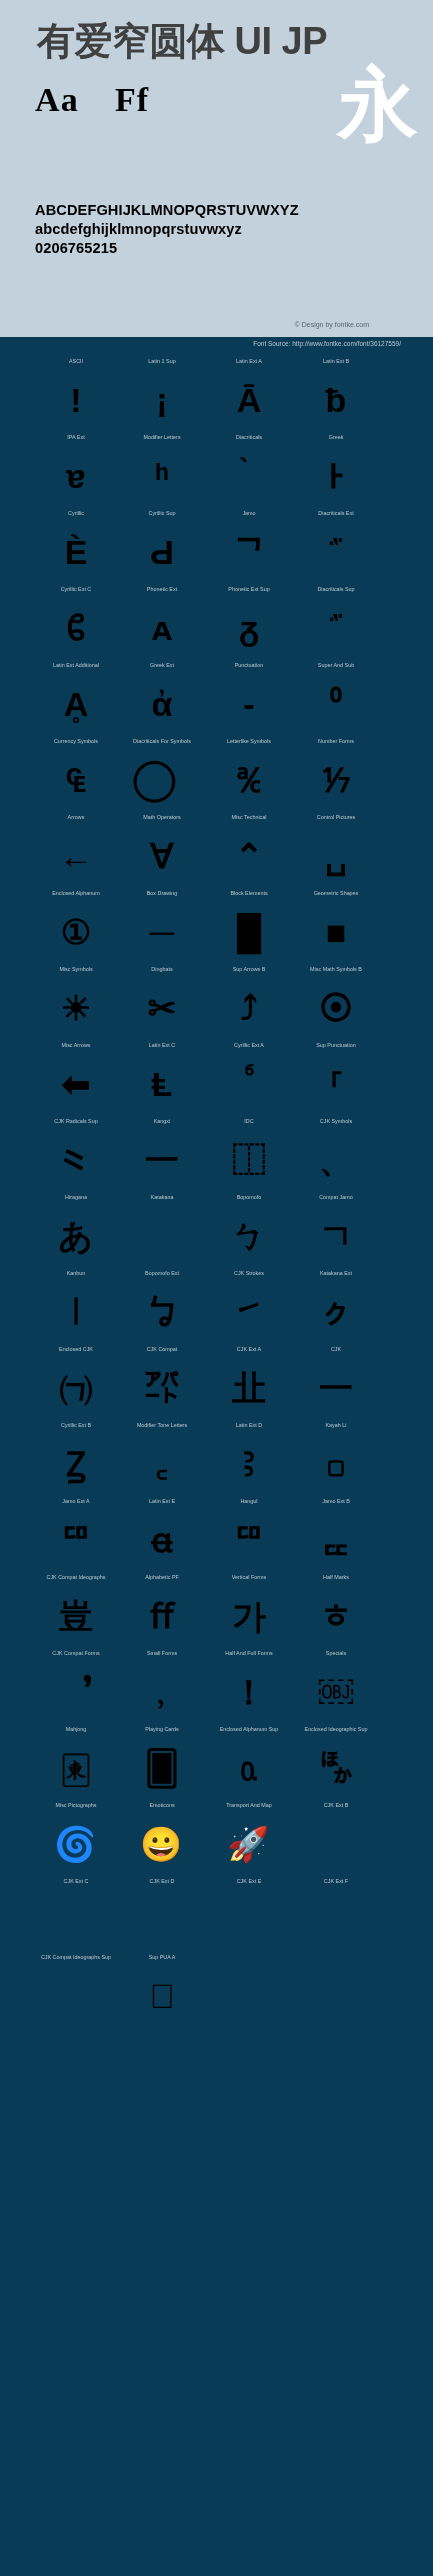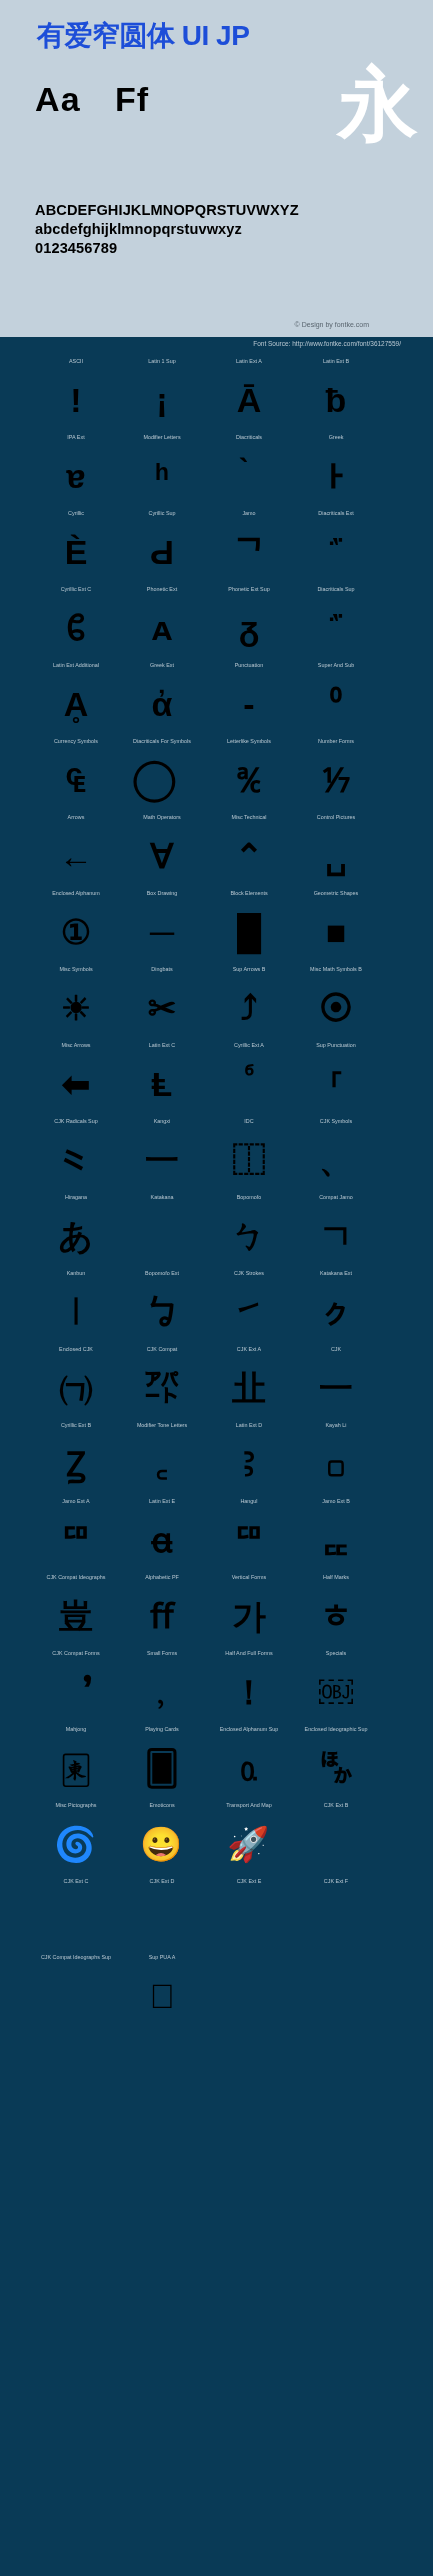--- a/index.html
+++ b/index.html
@@ -15,37 +15,37 @@
   .header {
     position: relative;
     width: 434px;
     height: 337px;
     background: #c3d1dc;
     overflow: hidden;
   }
   .hdr-title {
     position: absolute;
     left: 37px; top: 22px;
-    font-size: 28px;
+    font-size: 38px;
     font-weight: bold;
-    color: #1d4ed8;
+    color: #404040;
     letter-spacing: -0.5px;
     white-space: nowrap;
     line-height: 1;
   }
   .hdr-samples {
     position: absolute;
     left: 35px; top: 69px;
     color: #000000;
     font-weight: bold;
     font-size: 34px;
     line-height: 61px;
     letter-spacing: 1.1px;
   }
-  .hdr-samples .pair { display: inline-block; width: 80px; }
+  .hdr-samples .pair { display: inline-block; width: 80px; font-family: Liberation Serif, serif; }
   .big-glyph {
     position: absolute;
     right: 16.3px; top: 65px;
     font-size: 80px;
     color: #ffffff;
     font-weight: bold;
     line-height: 1;
   }
   .hdr-alpha {
     position: absolute;
@@ -129,21 +129,21 @@
       <div>
         <span class="pair">Aa</span><span class="pair">Ff</span>
       </div>
     </div>
 
     <div class="big-glyph">永</div>
 
     <div class="hdr-alpha">
       <div>ABCDEFGHIJKLMNOPQRSTUVWXYZ</div>
       <div>abcdefghijklmnopqrstuvwxyz</div>
-      <div>0123456789</div>
+      <div>0206765215</div>
     </div>
 
     <div class="hdr-credit">© Design by fontke.com</div>
   </div>
 
   <div class="srcbar">
     <span>Font Source: http://www.fontke.com/font/36127559/</span>
   </div>
 
   <div class="grid" id="block-grid">

